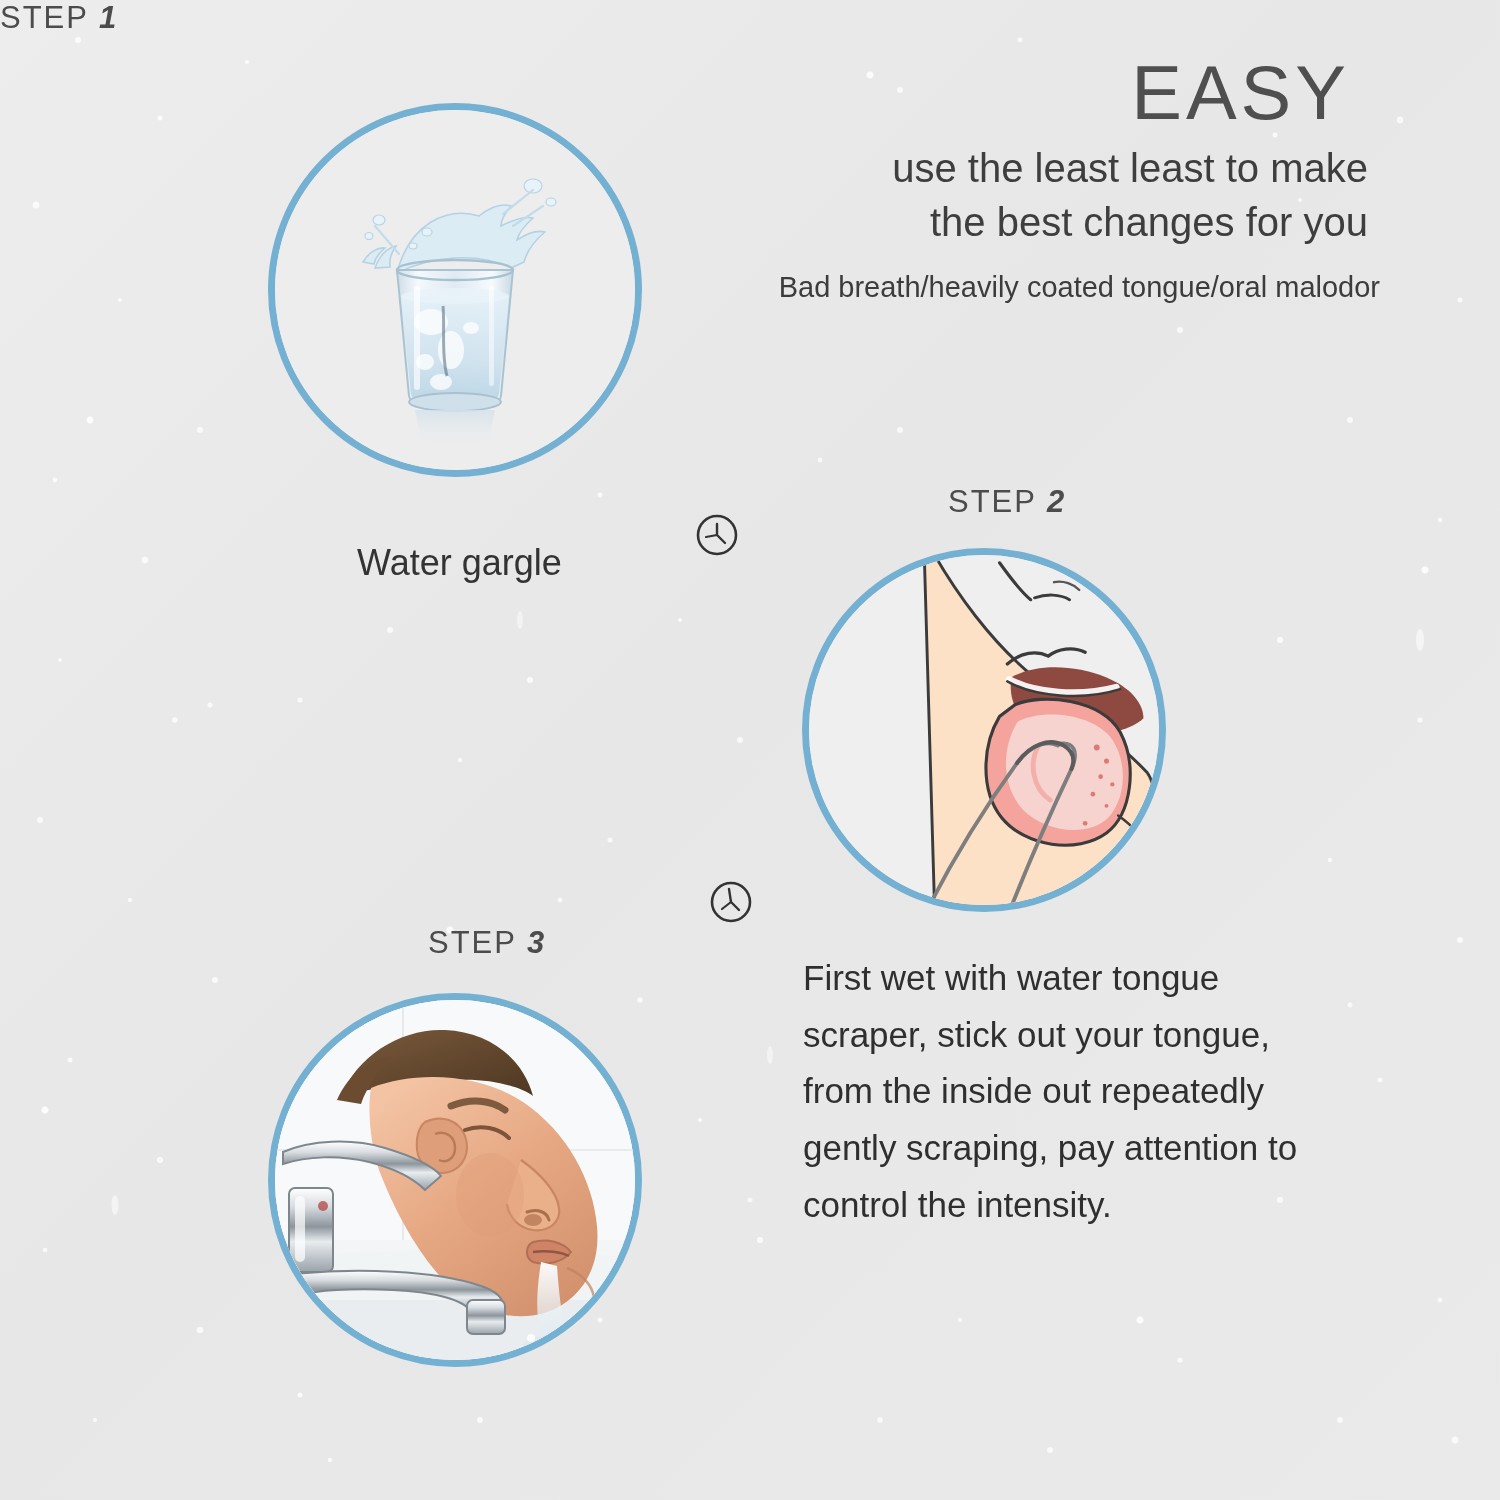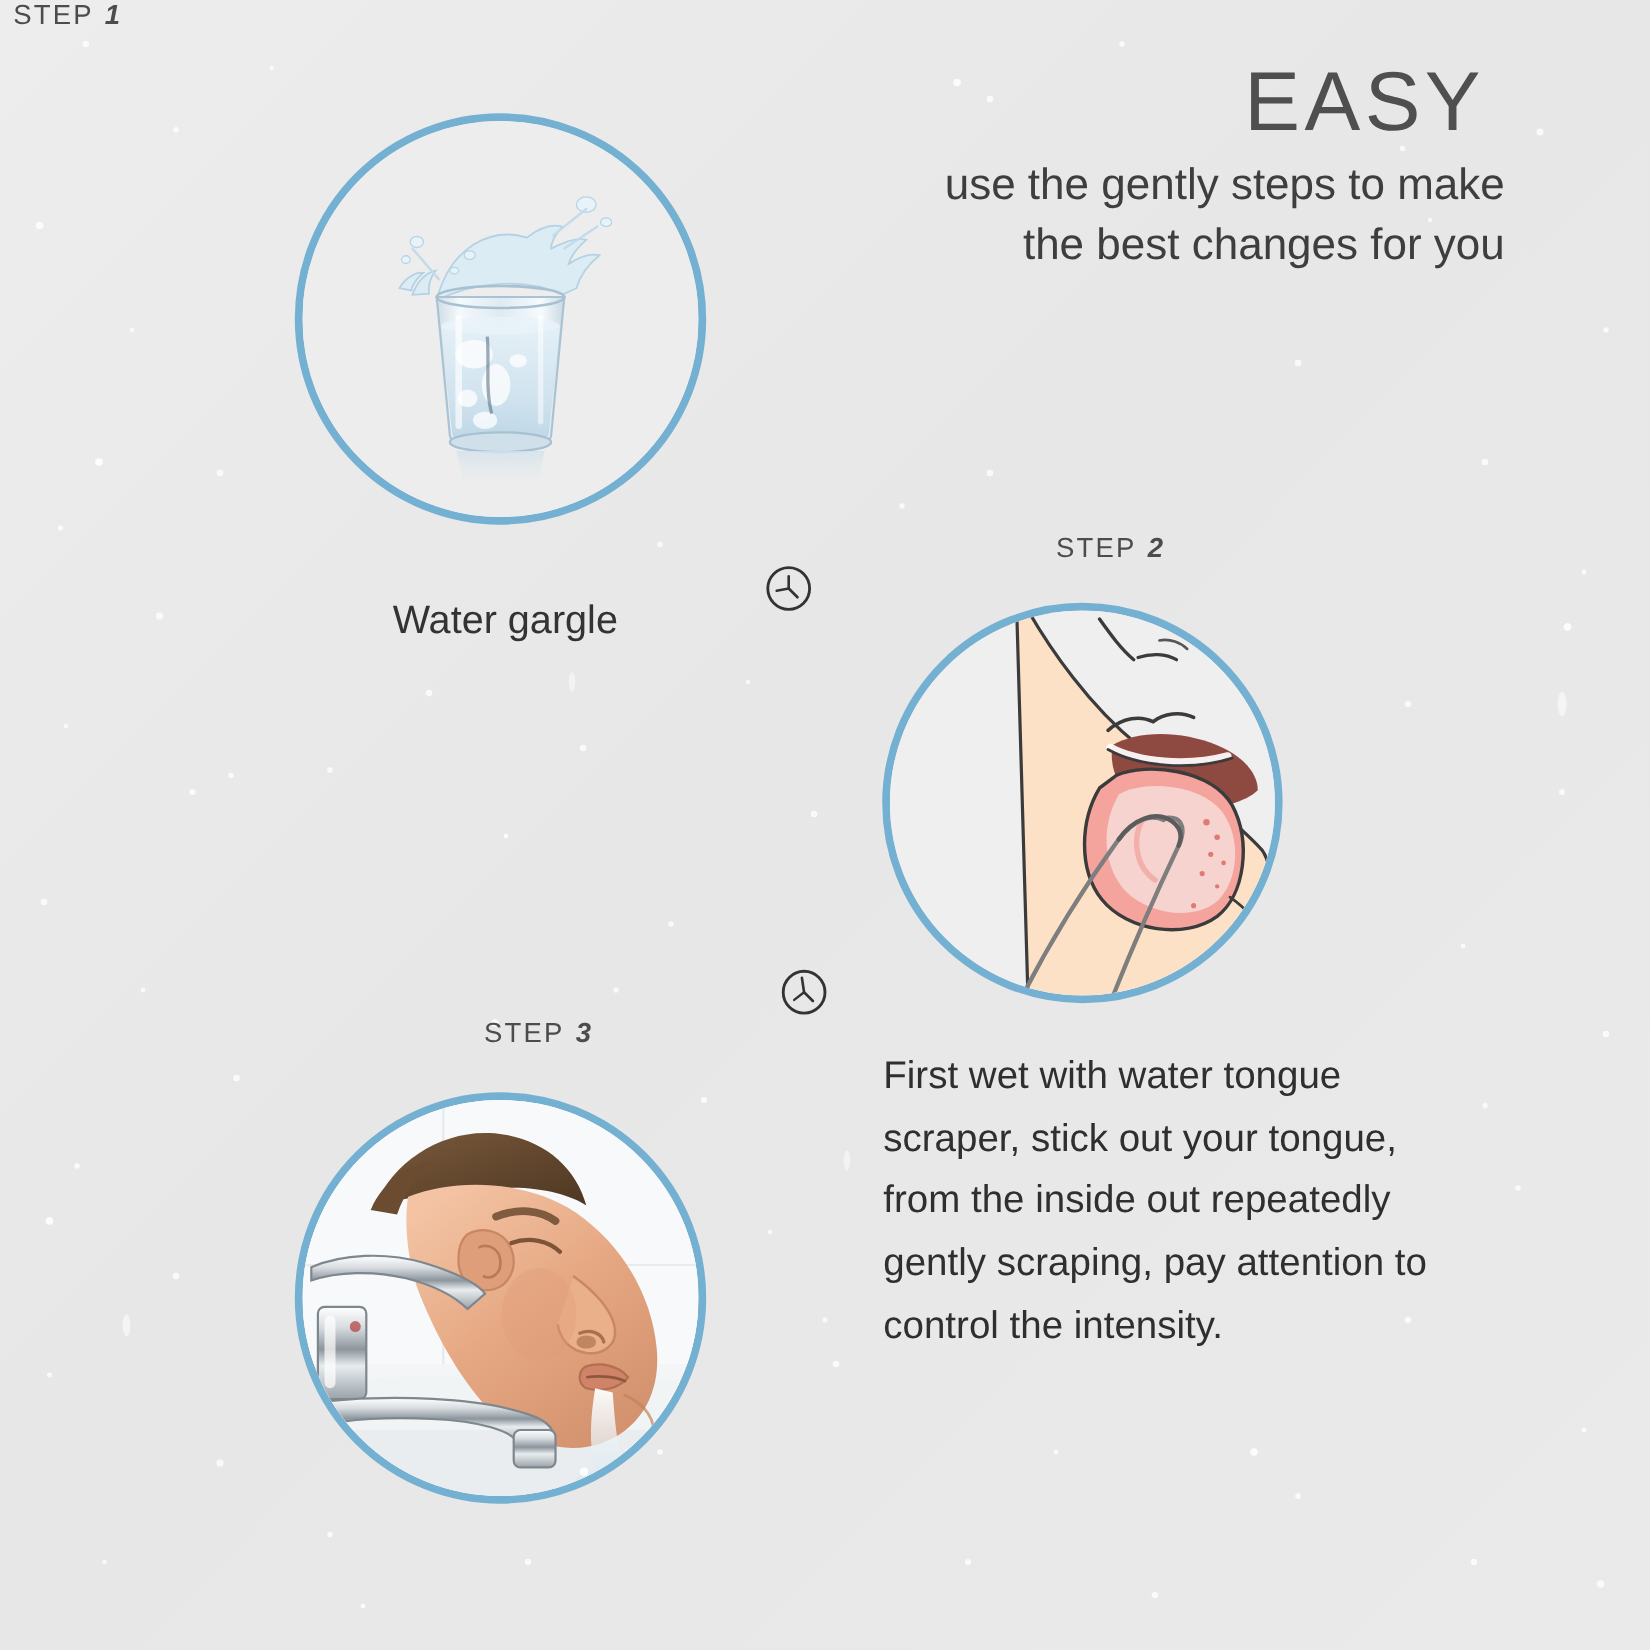--- a/index.html
+++ b/index.html
@@ -80,24 +80,23 @@
   .step-circle {
     position: absolute;
     border-radius: 50%;
     border: 7px solid #74b0d2;
     box-sizing: border-box;
     overflow: hidden;
     background: #eeeeee;
   }
   .step-label {
     position: absolute;
-    font-size: 25px;
+    font-size: 31px;
     letter-spacing: 2px;
     color: #4c4c4c;
-    padding-left: 12px;
   }
   .step-label .num {
     font-style: italic;
     font-weight: 700;
     margin-left: 10px;
   }
   .caption {
     position: absolute;
     font-size: 36px;
     color: #333333;
@@ -202,22 +201,23 @@
         <circle cx="900" cy="430" r="3"></circle>
       <ellipse cx="1420" cy="640" rx="4" ry="11" opacity="0.7"></ellipse>
       <ellipse cx="115" cy="1205" rx="3.5" ry="10" opacity="0.7"></ellipse>
       <ellipse cx="770" cy="1055" rx="3" ry="9" opacity="0.6"></ellipse>
       <ellipse cx="520" cy="620" rx="3" ry="9" opacity="0.6"></ellipse>
     </g>
   </svg>
 
   <div class="header">
     <div class="headline">EASY</div>
-    <div class="subline">use the gently steps to make</div>
+    <div class="subline">use the least least to make</div>
     <div class="subline">the best changes for you</div>
+    <div class="tagline">Bad breath/heavily coated tongue/oral malodor</div>
   </div>
 
   <div class="step-label">
     <span>STEP</span><span class="num">1</span>
   </div>
   <div id="circle-1" class="step-circle" style="border-color: rgb(116, 176, 210);">
     <svg viewBox="0 0 360 360" width="100%" height="100%">
       <defs>
         <linearGradient id="glassG" x1="0" y1="0" x2="1" y2="0">
           <stop offset="0%" stop-color="#cfdde6"></stop>

